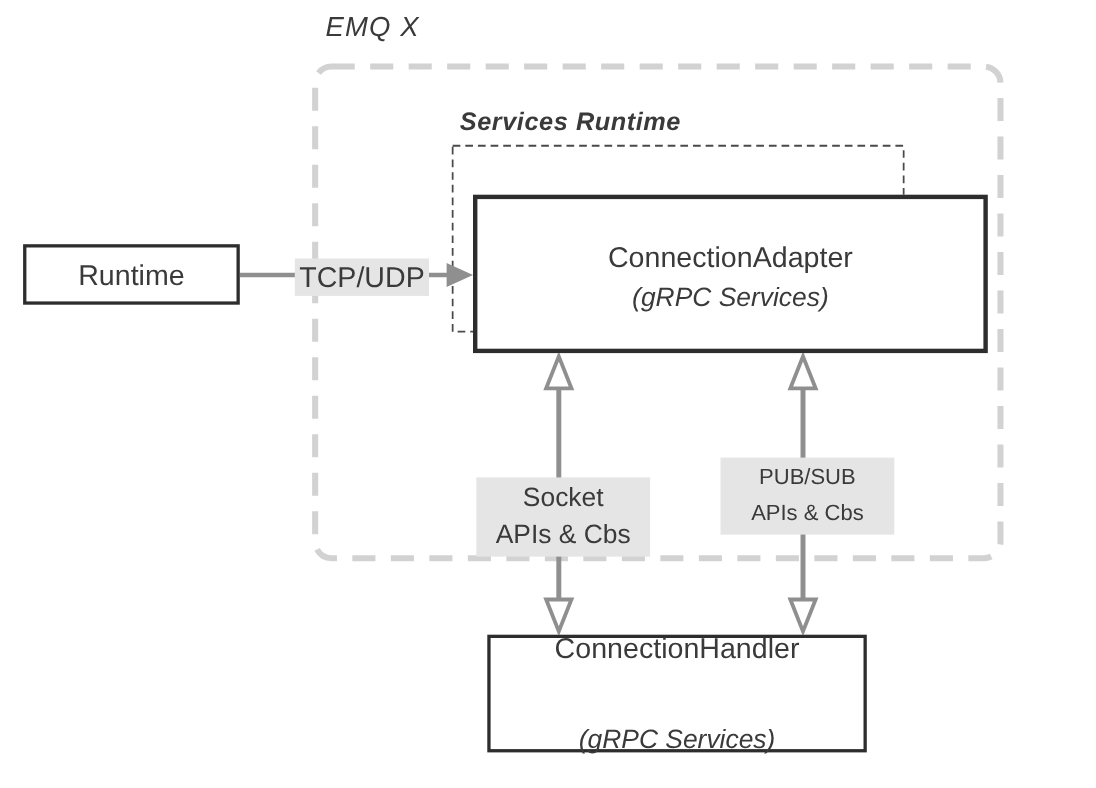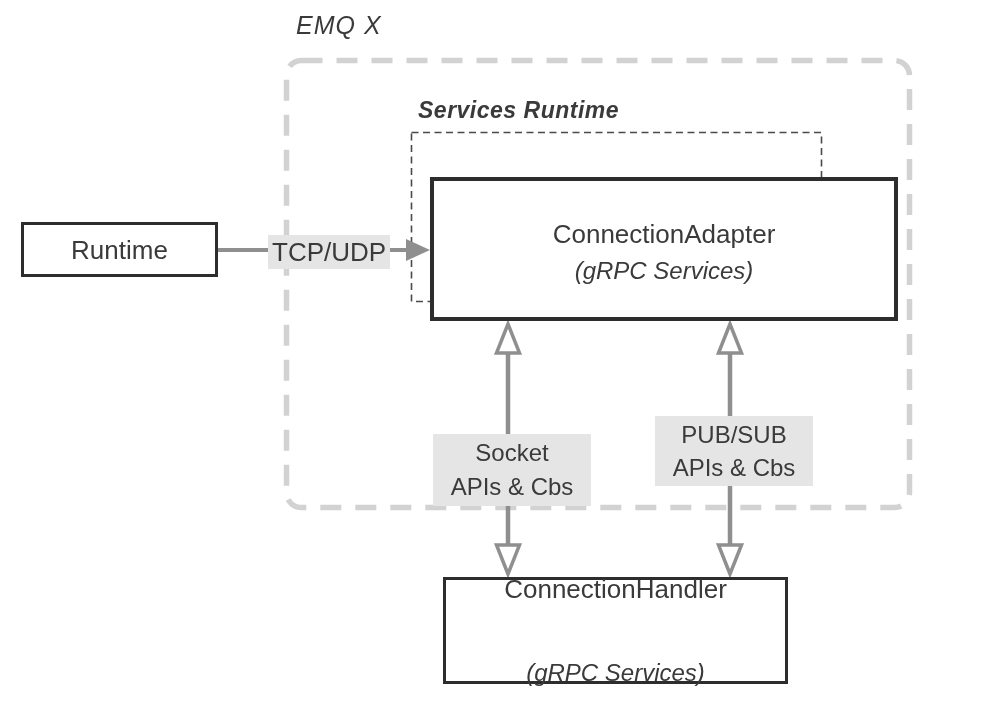--- a/index.html
+++ b/index.html
@@ -106,21 +106,21 @@
     top: 410px;
     width: 150px;
     font-size: 24px;
     line-height: 34px;
     margin-top: 24px;
   }
   .edge-label-pubsub {
     left: 655px;
     top: 416px;
     width: 150px;
-    font-size: 24px;
+    font-size: 20px;
     line-height: 33px;
   }
   .edge-label span {
     display: block;
   }
 </style>
 </head>
 <body>
 
 <div class="canvas">

